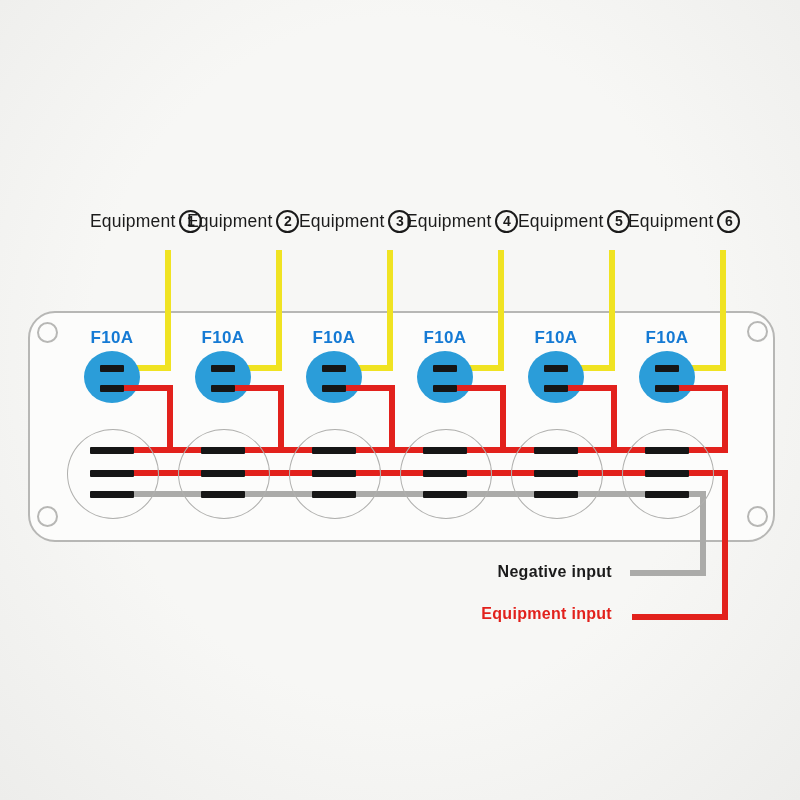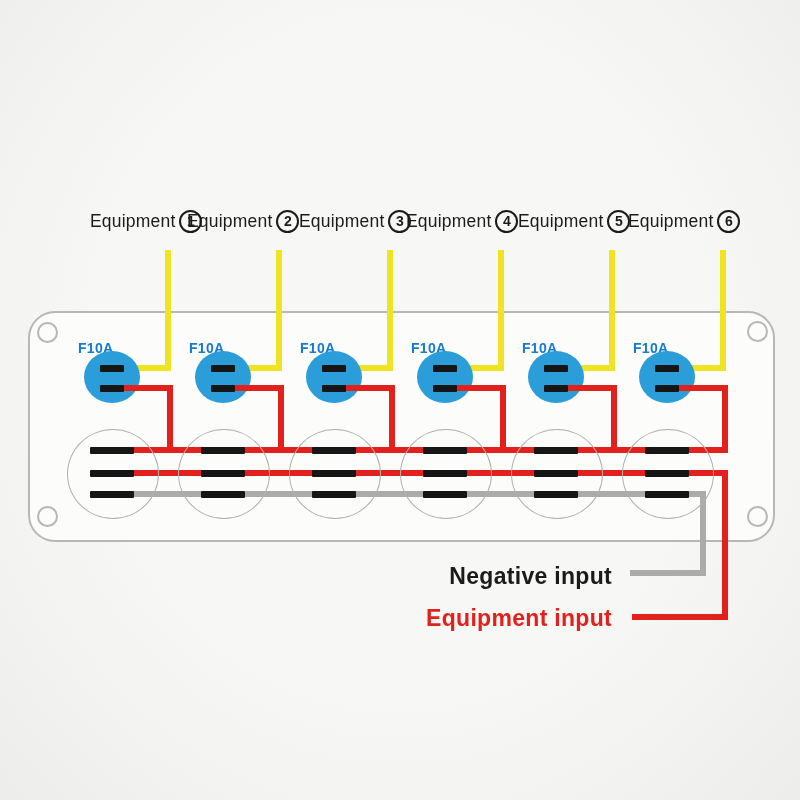--- a/index.html
+++ b/index.html
@@ -41,23 +41,23 @@
   #pos-v{left:722px;top:470px;width:6px;height:150px;}
   #pos-h{left:632px;top:614px;width:96px;height:6px;}
   #neg-v{left:700px;top:491px;width:6px;height:85px;}
   #neg-h{left:630px;top:570px;width:76px;height:6px;}
   
   .fuse-body{
     position:absolute;width:56px;height:52px;border-radius:50%;
     background:var(--fuse-blue,#2b9dd9);
   }
   .fuse-label{
-    position:absolute;width:68px;
+    position:absolute;width:68px;text-align:center;
     color:var(--fuse-label-blue,#157ad4);
-    font-size:14px;font-weight:700;letter-spacing:.3px;margin-top:12px;
+    font-size:17px;font-weight:700;letter-spacing:.3px;
   }
   .switch-body{
     position:absolute;width:90px;height:88px;border-radius:50%;
     border:1.5px solid #b0b0ae;background:transparent;
   }
   
   .eq-label{
     position:absolute;top:208px;height:26px;
     display:inline-flex;align-items:center;white-space:nowrap;
     color:var(--text-black,#1b1b1b);
@@ -65,21 +65,21 @@
   .eq-text{font-size:17.5px;font-weight:400;letter-spacing:.2px;}
   .eq-num{
     margin-left:4px;width:19px;height:19px;border-radius:50%;
     border:2px solid var(--text-black,#1b1b1b);
     display:inline-flex;align-items:center;justify-content:center;
     font-size:14px;font-weight:700;
   }
   
   .io-label{
     position:absolute;left:380px;width:232px;text-align:right;
-    font-size:23px;font-weight:700;letter-spacing:.3px;white-space:nowrap;
+    font-size:16px;font-weight:700;letter-spacing:.3px;white-space:nowrap;
   }
   #negative-label{top:563px;color:var(--text-black,#1b1b1b);}
   #positive-label{top:605px;color:var(--wire-red,#e2211c);}
 </style>
 </head>
 <body>
 
 <div id="stage">
 
   <div id="panel"></div>

